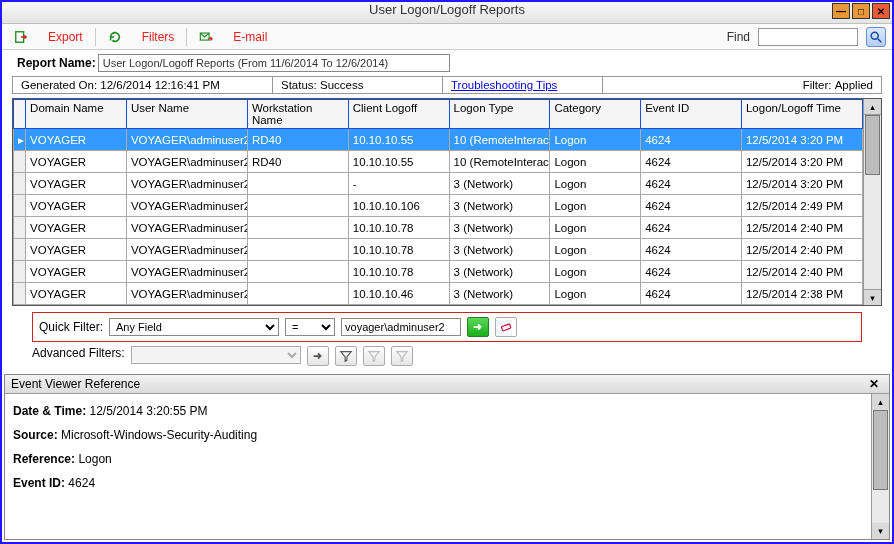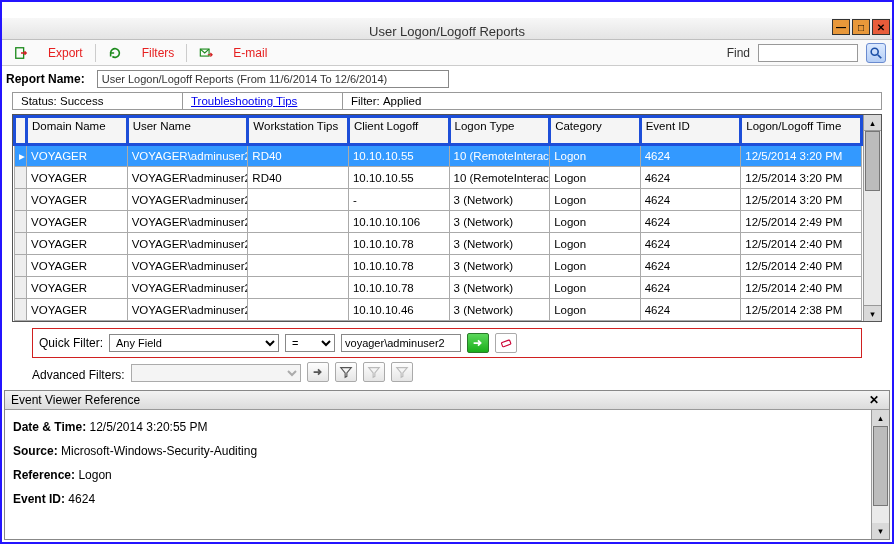--- a/index.html
+++ b/index.html
@@ -18,23 +18,22 @@
     position: relative;
     display: flex;
     flex-direction: column;
   }
   
   .titlebar {
     height: 22px;
     background: linear-gradient(#f7f7f7, #e4e4e4);
     border-bottom: 1px solid #bfbfbf;
     display: flex;
-    align-items: flex-end;
+    align-items: flex-start;
     position: relative;
-    margin-top: 16px;
   }
   .titlebar .title {
     flex: 1;
     text-align: center;
     color: #333;
     font-size: 13px;
   }
   .win-buttons {
     position: absolute;
     right: 2px;
@@ -97,22 +96,22 @@
     background: linear-gradient(#dbe9ff,#b5cef6);
     border-radius: 3px;
     display:flex;align-items:center;justify-content:center;
     cursor:pointer;
     margin-left:4px;
   }
   
   .reportname-row {
     display:flex;
     align-items:center;
-    padding: 4px 4px;
-    gap:12px;
+    padding: 4px 15px;
+    gap:2px;
   }
   .reportname-row label { font-weight:bold; font-size:12px; }
   .reportname-input {
     width: 352px;
     height: 18px;
     border:1px solid #888;
     padding:0 4px;
     font-size:11px;
     color:#333;
   }
@@ -124,21 +123,21 @@
     height:18px;
     font-size:11.5px;
   }
   .status-cell {
     border-right:1px solid #999;
     padding:1px 8px;
     display:flex;
     align-items:center;
     white-space:nowrap;
   }
-  .status-cell:last-child { border-right:none; }
+  .status-cell:last-child { border-right:none;justify-content:flex-end; }
   .status-cell.gen { width:260px; }
   .status-cell.stat { width:170px; }
   .status-cell.tips { width:160px; }
   .status-cell.tips a { color:#0000ee; text-decoration:underline; }
   .status-cell.filter { flex:1; }
   
   .table-area {
     margin:4px 10px 0 10px;
     border:1px solid #555;
     height:208px;
@@ -150,21 +149,21 @@
     overflow:hidden;
     position:relative;
   }
   table.data {
     border-collapse:collapse;
     width:100%;
     table-layout:fixed;
   }
   table.data th {
     background:#f5f5f5;
-    border:3px solid #1d4ed8;
+    border:1px solid #1d4ed8;
     font-weight:normal;
     font-size:11.5px;
     text-align:left;
     padding:2px 4px;
     height:28px;
     vertical-align:top;
     overflow:hidden;
   }
   table.data td {
     border:1px solid #aaa;
@@ -246,21 +245,21 @@
     width:22px;height:20px;
     border:1px solid #aaa;
     background:#fff;
     border-radius:2px;
     display:flex;align-items:center;justify-content:center;
     cursor:pointer;
   }
   .adv-row {
     margin:2px 30px;
     display:flex;
-    align-items:flex-end;
+    align-items:flex-start;
     gap:6px;
   }
   .adv-row .sel.adv { width:170px; color:#888; background:#f0f0f0;}
   .icon-btn {
     width:22px;height:20px;
     border:1px solid #aaa;
     background:linear-gradient(#fefefe,#e5e5e5);
     border-radius:2px;
     display:flex;align-items:center;justify-content:center;
     cursor:pointer;
@@ -363,20 +362,24 @@
         </svg>
     </div>
   </div>
 
   <div class="reportname-row">
     <label>Report Name:</label>
     <input class="reportname-input" readonly="" value="User Logon/Logoff Reports (From 11/6/2014 To 12/6/2014)" style="">
   </div>
 
   <div class="status-row">
+    <div class="status-cell gen">
+      <span>Generated On:</span>&nbsp;
+      <span>12/6/2014 12:16:41 PM</span>
+    </div>
     <div class="status-cell stat">
       <span>Status:</span>&nbsp;
       <span>Success</span>
     </div>
     <div class="status-cell tips">
       <a href="#">Troubleshooting Tips</a>
     </div>
     <div class="status-cell filter">
       <span>Filter:</span>&nbsp;
       <span>Applied</span>
@@ -395,21 +398,21 @@
             <col style="width:100px">
             <col style="width:90px">
             <col style="width:100px">
             <col style="width:120px">
         </colgroup>
         <thead>
           <tr>
             <th class="rowhdr"></th>
             <th>Domain Name</th>
             <th class="highlight-col">User Name</th>
-            <th>Workstation Tips</th>
+            <th>Workstation Name</th>
             <th>Client Logoff</th>
             <th>Logon Type</th>
             <th>Category</th>
             <th>Event ID</th>
             <th>Logon/Logoff Time</th>
           </tr>
         </thead>
         <tbody id="tbody">
             <tr class="selected">
               <td class="rowhdr">▸</td>

